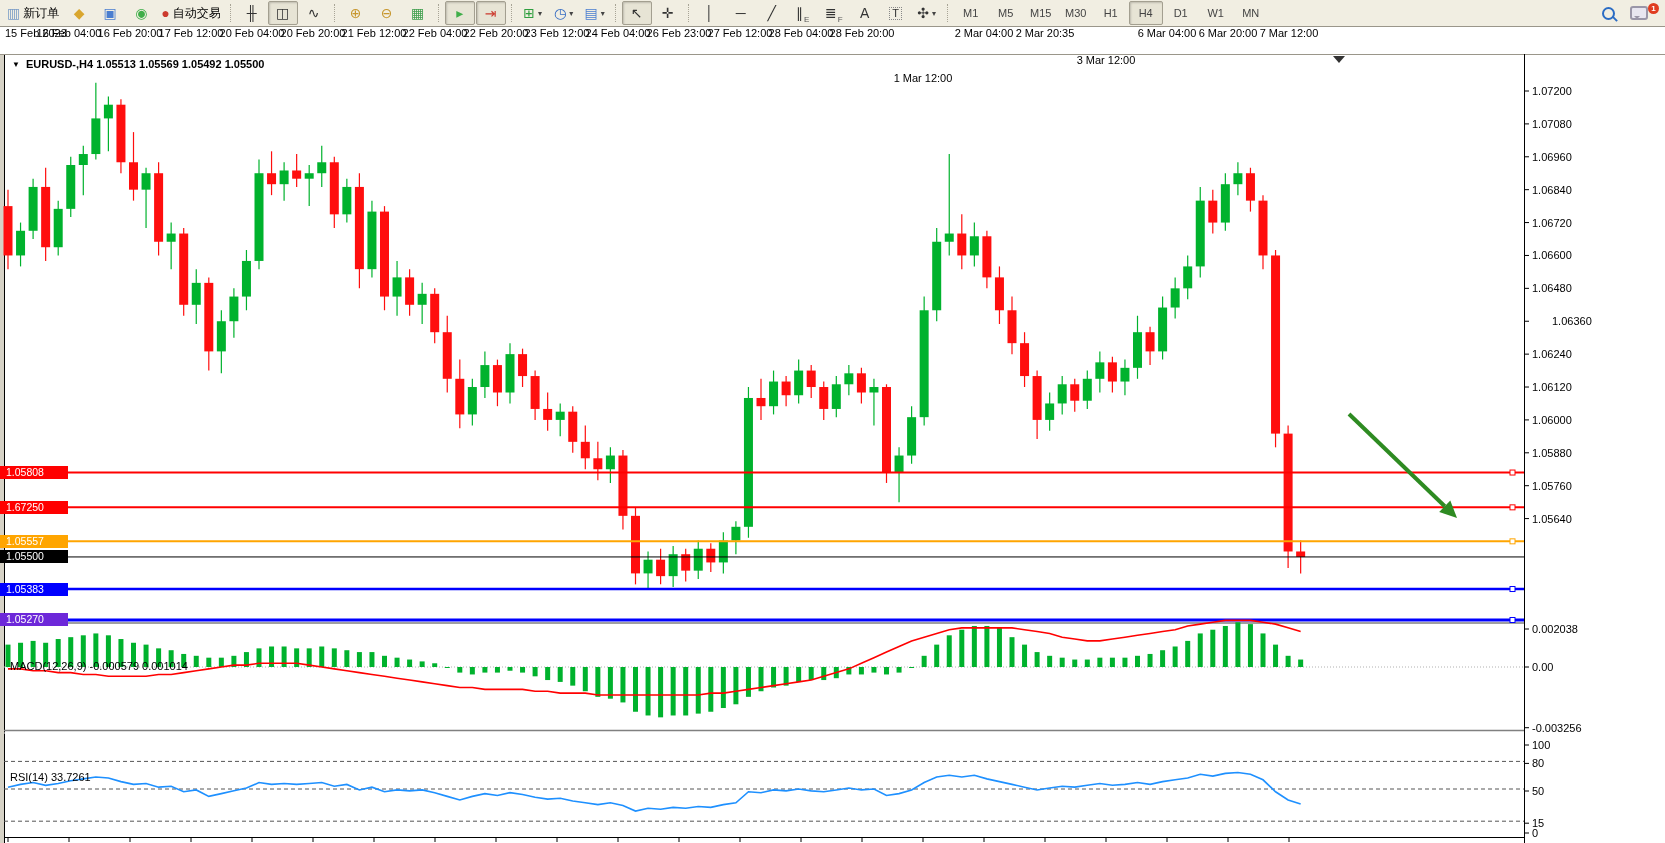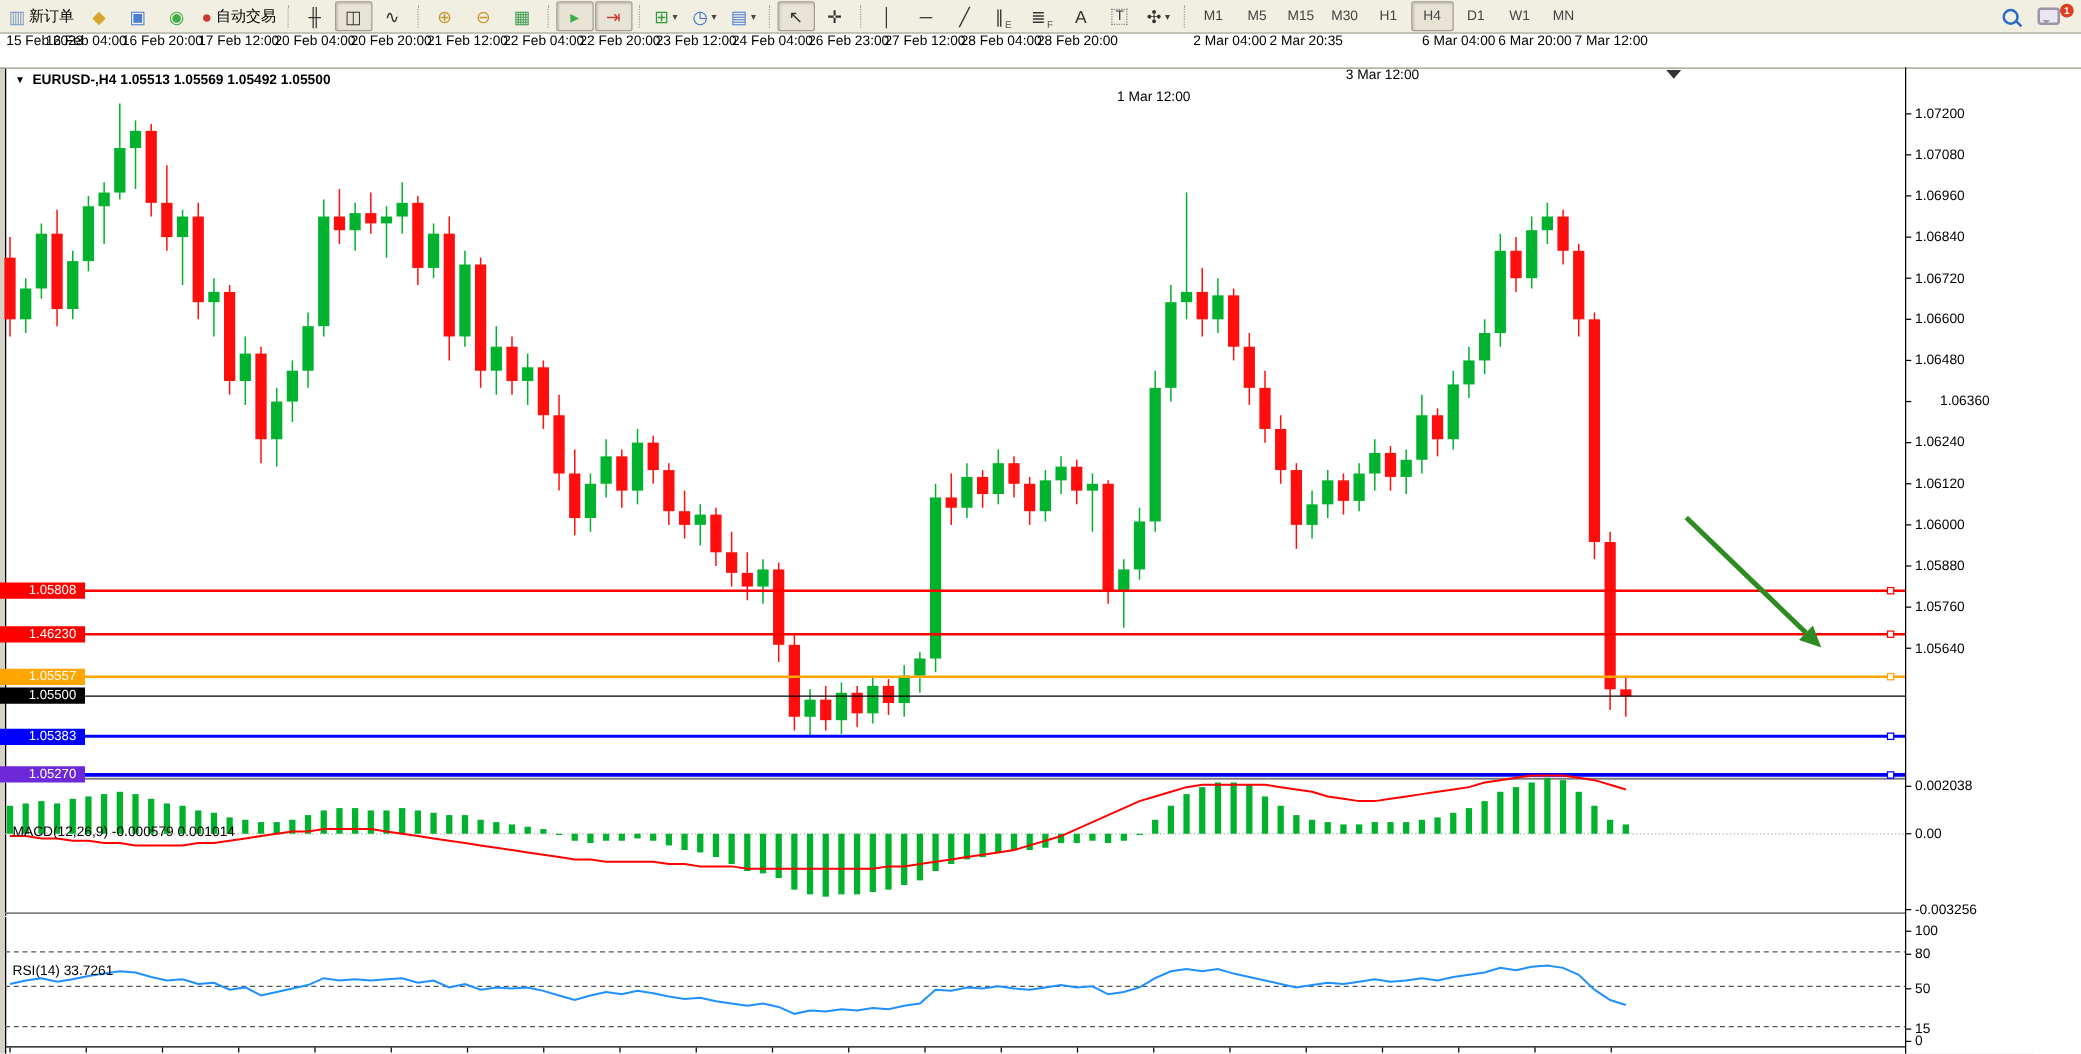--- a/index.html
+++ b/index.html
@@ -31,21 +31,21 @@
   #left-gutter{position:absolute;left:0;top:27px;width:4px;height:816px;background:#d6d2c6;}
   #chart-svg{position:absolute;left:0;top:0;width:1665px;height:843px;pointer-events:none;}
   #overlay{position:absolute;left:0;top:0;width:1665px;height:843px;}
   #chart-title{position:absolute;left:12px;top:31px;font-size:11px;font-weight:bold;color:#000;white-space:nowrap;}
   #chart-title .marker{font-size:8px;margin-right:6px;vertical-align:1px;}
   .pane-label{position:absolute;font-size:11px;color:#000;white-space:nowrap;margin-top:35px;}
   #macd-label{left:10px;top:598px;}
   #rsi-label{left:10px;top:709px;}
   .axis-label{position:absolute;font-size:11px;color:#000;white-space:nowrap;}
   .price-tag{position:absolute;left:1525px;width:68px;height:13px;color:#fff;font-size:10.5px;
-             line-height:13px;padding-left:23px;box-sizing:border-box;white-space:nowrap;}
+             line-height:13px;padding-left:6px;box-sizing:border-box;white-space:nowrap;}
   .time-label{position:absolute;top:819px;font-size:11px;color:#000;white-space:nowrap;transform:translateX(-50%);}
 </style>
 </head>
 <body>
 
 <div id="app">
   <div id="toolbar">
       <div class="tb-btn">
         <span class="tb-glyph" style="color: rgb(122, 156, 198);">▥</span>
         <span class="tb-label">新订单</span>
@@ -562,21 +562,21 @@
         <div class="axis-label" style="left: 1532px; top: 222.454px;">1.06600</div>
         <div class="axis-label" style="left: 1532px; top: 255.345px;">1.06480</div>
         <div class="axis-label" style="left: 1532px; top: 288.236px; margin-left: 20px;">1.06360</div>
         <div class="axis-label" style="left: 1532px; top: 321.126px;">1.06240</div>
         <div class="axis-label" style="left: 1532px; top: 354.017px;">1.06120</div>
         <div class="axis-label" style="left: 1532px; top: 386.908px;">1.06000</div>
         <div class="axis-label" style="left: 1532px; top: 419.799px;">1.05880</div>
         <div class="axis-label" style="left: 1532px; top: 452.69px;">1.05760</div>
         <div class="axis-label" style="left: 1532px; top: 485.58px;">1.05640</div>
         <div class="price-tag" style="left: 0px; top: 439.033px; background: rgb(255, 0, 0);">1.05808</div>
-        <div class="price-tag" style="left: 0px; top: 473.843px; background: rgb(255, 0, 0);">1.46230</div>
+        <div class="price-tag" style="left: 0px; top: 473.843px; background: rgb(255, 0, 0);">1.67250</div>
         <div class="price-tag" style="left: 0px; top: 507.83px; background: rgb(255, 165, 0);">1.05557</div>
         <div class="price-tag" style="left: 0px; top: 523.453px; background: rgb(0, 0, 0);">1.05500</div>
         <div class="price-tag" style="left: 0px; top: 555.522px; background: rgb(0, 0, 255);">1.05383</div>
         <div class="price-tag" style="left: 0px; top: 586.494px; background: #6d28d9;">1.05270</div>
         <div class="axis-label" style="left: 1532px; top: 596.001px;">0.002038</div>
         <div class="axis-label" style="left: 1532px; top: 634px;">0.00</div>
         <div class="axis-label" style="left: 1532px; top: 694.708px;">-0.003256</div>
         <div class="axis-label" style="left: 1532px; top: 712px;">100</div>
         <div class="axis-label" style="left: 1532px; top: 730.4px;">80</div>
         <div class="axis-label" style="left: 1532px; top: 758px;">50</div>

